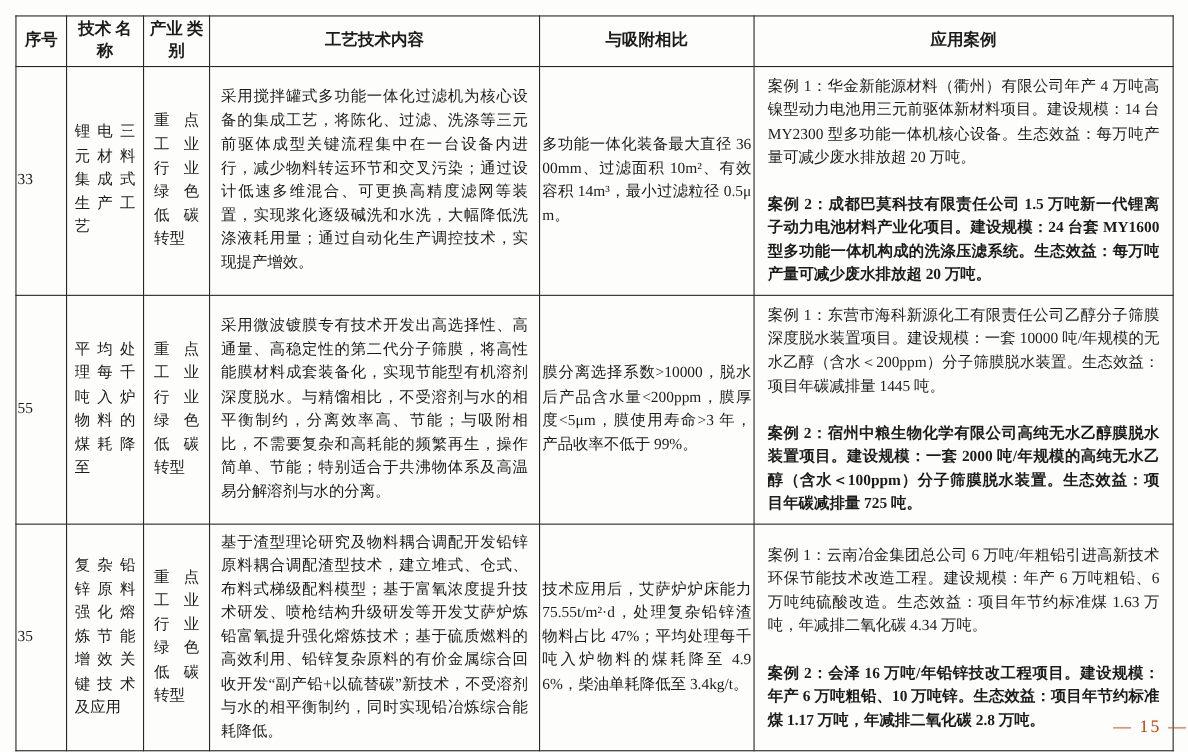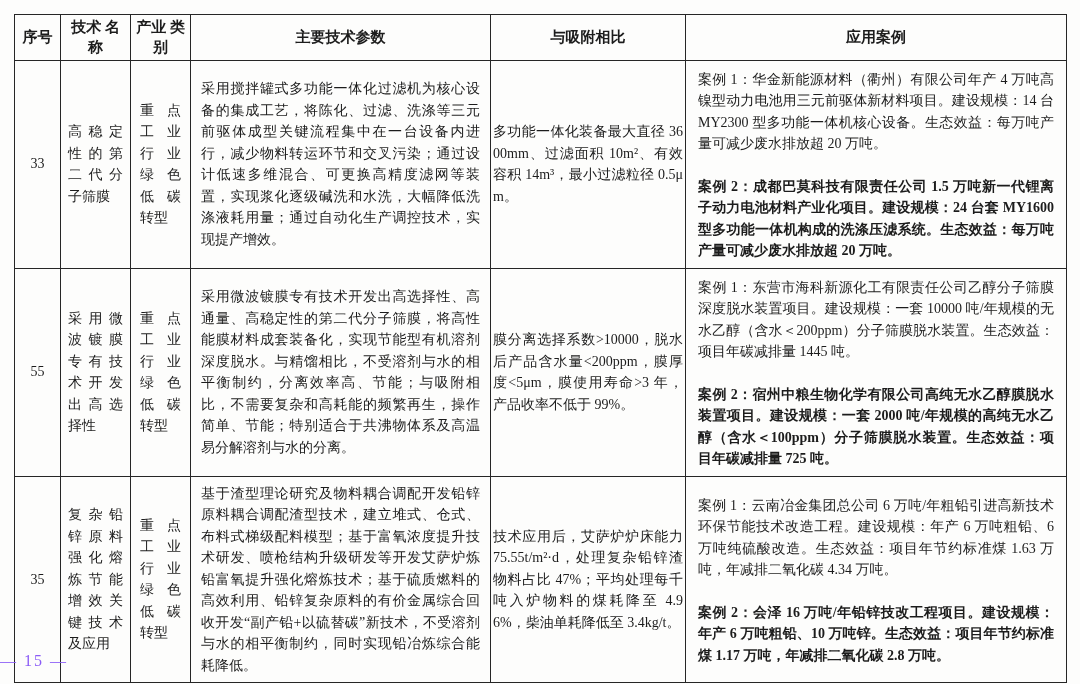--- a/index.html
+++ b/index.html
@@ -21,76 +21,76 @@
     vertical-align:middle;
     word-break:break-all;
   }
   .tech-table thead tr { height:42px; }
   .tech-table th {
     font-size:15px; font-weight:bold; text-align:center;
     line-height:1.35; padding:2px 4px;
   }
   .tech-table td { font-size:14px; line-height:21.5px; }
 
-  .c-no   { text-align:center; font-size:15px; }
+  .c-no   { font-size:15px; }
   .c-name { padding:4px 7px; text-align:justify; }
   .c-cat  { padding:4px 9px; text-align:justify; }
   .c-content { padding:6px 10px; text-align:justify;margin-left:28px; }
   .c-params  { padding:6px 2px; text-align:justify; }
   .c-cases   { padding:8px 12px 6px 12px; vertical-align:top; text-align:justify; }
   .c-cases p { margin:0 0 21px 0; }
   .c-cases p:last-child { margin-bottom:0;font-weight:bold; }
 
   tr.r1 { height:180px; }
   tr.r2 { height:172px; }
   tr.r3 { height:184px; }
 
   .page-footer {
     position:absolute; left:0; bottom:14px; width:100%;
-    text-align:left; font-size:16px; letter-spacing:2px; color:#8b5cf6;
+    text-align:right; font-size:16px; letter-spacing:2px; color:#c2410c;
   }
 </style>
 </head>
 <body>
 
 <div class="page">
   <table class="tech-table">
     <colgroup>
       <col style="width:46px">
       <col style="width:70px">
       <col style="width:60px">
       <col style="width:300px">
       <col style="width:195px">
       <col style="width:381px">
     </colgroup>
     <thead>
       <tr>
         <th>序号</th>
         <th>技术 名称</th>
         <th>产业 类别</th>
-        <th>主要技术参数</th>
+        <th>工艺技术内容</th>
         <th>与吸附相比</th>
         <th>应用案例</th>
       </tr>
     </thead>
     <tbody>
       <tr class="r1">
         <td class="c-no">33</td>
-        <td class="c-name">高稳定性的第二代分子筛膜</td>
+        <td class="c-name">锂电三元材料集成式生产工艺</td>
         <td class="c-cat">重点工业行业绿色低碳转型</td>
         <td class="c-content">采用搅拌罐式多功能一体化过滤机为核心设备的集成工艺，将陈化、过滤、洗涤等三元前驱体成型关键流程集中在一台设备内进行，减少物料转运环节和交叉污染；通过设计低速多维混合、可更换高精度滤网等装置，实现浆化逐级碱洗和水洗，大幅降低洗涤液耗用量；通过自动化生产调控技术，实现提产增效。</td>
         <td class="c-params">多功能一体化装备最大直径 3600mm、过滤面积 10m²、有效容积 14m³，最小过滤粒径 0.5μm。</td>
         <td class="c-cases">
           <p>案例 1：华金新能源材料（衢州）有限公司年产 4 万吨高镍型动力电池用三元前驱体新材料项目。建设规模：14 台 MY2300 型多功能一体机核心设备。生态效益：每万吨产量可减少废水排放超 20 万吨。</p>
           <p>案例 2：成都巴莫科技有限责任公司 1.5 万吨新一代锂离子动力电池材料产业化项目。建设规模：24 台套 MY1600 型多功能一体机构成的洗涤压滤系统。生态效益：每万吨产量可减少废水排放超 20 万吨。</p>
         </td>
       </tr>
       <tr class="r2">
         <td class="c-no">55</td>
-        <td class="c-name">采用微波镀膜专有技术开发出高选择性</td>
+        <td class="c-name">平均处理每千吨入炉物料的煤耗降至</td>
         <td class="c-cat">重点工业行业绿色低碳转型</td>
         <td class="c-content">采用微波镀膜专有技术开发出高选择性、高通量、高稳定性的第二代分子筛膜，将高性能膜材料成套装备化，实现节能型有机溶剂深度脱水。与精馏相比，不受溶剂与水的相平衡制约，分离效率高、节能；与吸附相比，不需要复杂和高耗能的频繁再生，操作简单、节能；特别适合于共沸物体系及高温易分解溶剂与水的分离。</td>
         <td class="c-params">膜分离选择系数&gt;10000，脱水后产品含水量&lt;200ppm，膜厚度&lt;5μm，膜使用寿命&gt;3 年，产品收率不低于 99%。</td>
         <td class="c-cases">
           <p>案例 1：东营市海科新源化工有限责任公司乙醇分子筛膜深度脱水装置项目。建设规模：一套 10000 吨/年规模的无水乙醇（含水＜200ppm）分子筛膜脱水装置。生态效益：项目年碳减排量 1445 吨。</p>
           <p>案例 2：宿州中粮生物化学有限公司高纯无水乙醇膜脱水装置项目。建设规模：一套 2000 吨/年规模的高纯无水乙醇（含水＜100ppm）分子筛膜脱水装置。生态效益：项目年碳减排量 725 吨。</p>
         </td>
       </tr>
       <tr class="r3">
         <td class="c-no">35</td>

